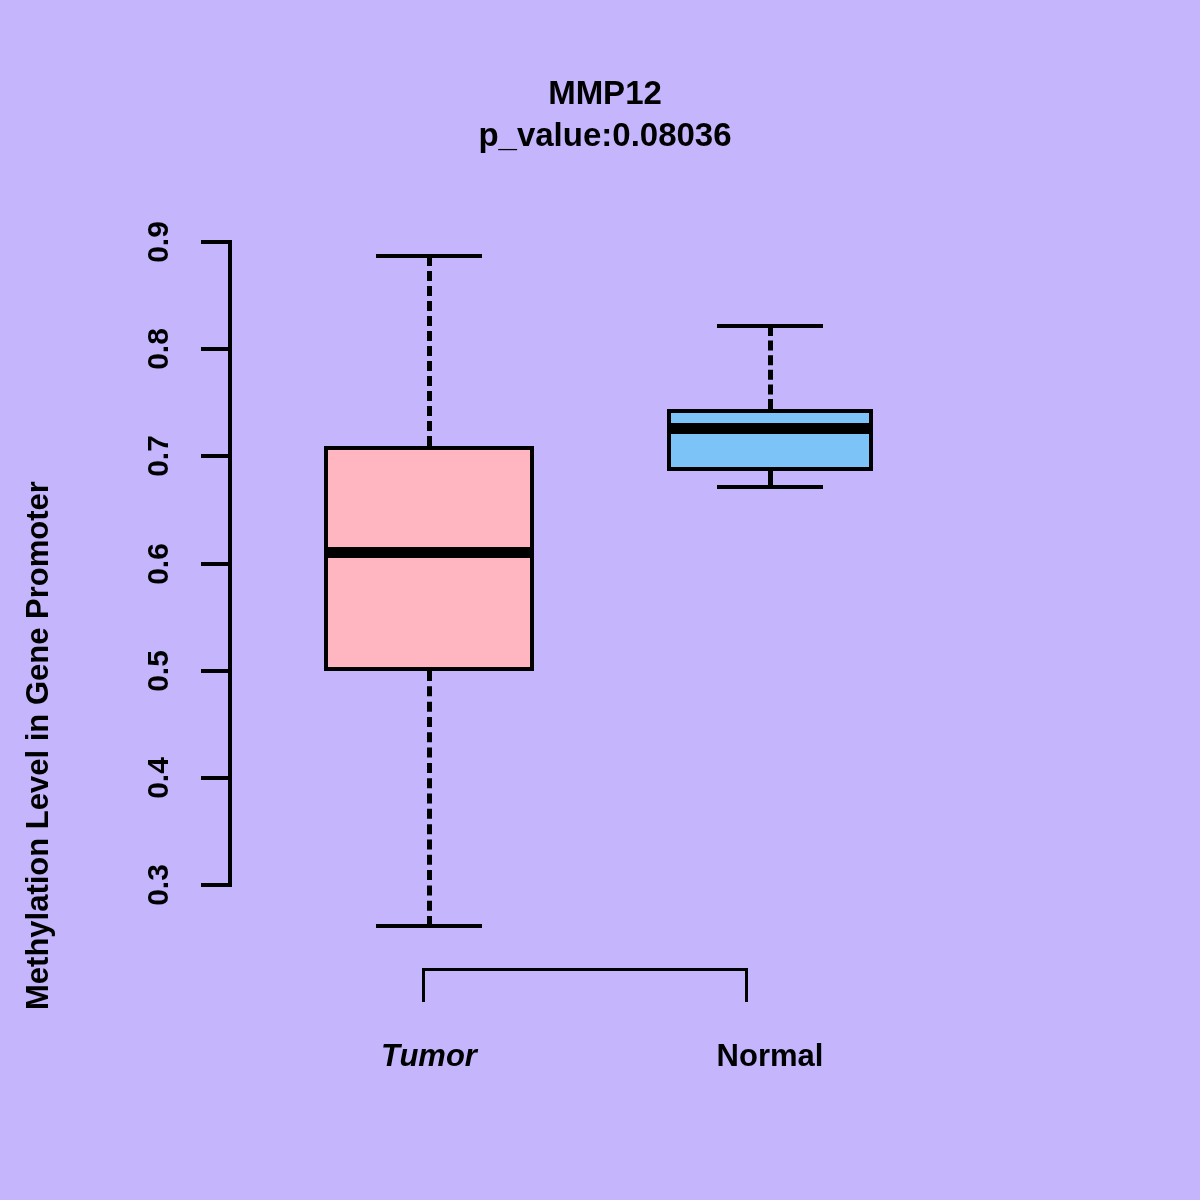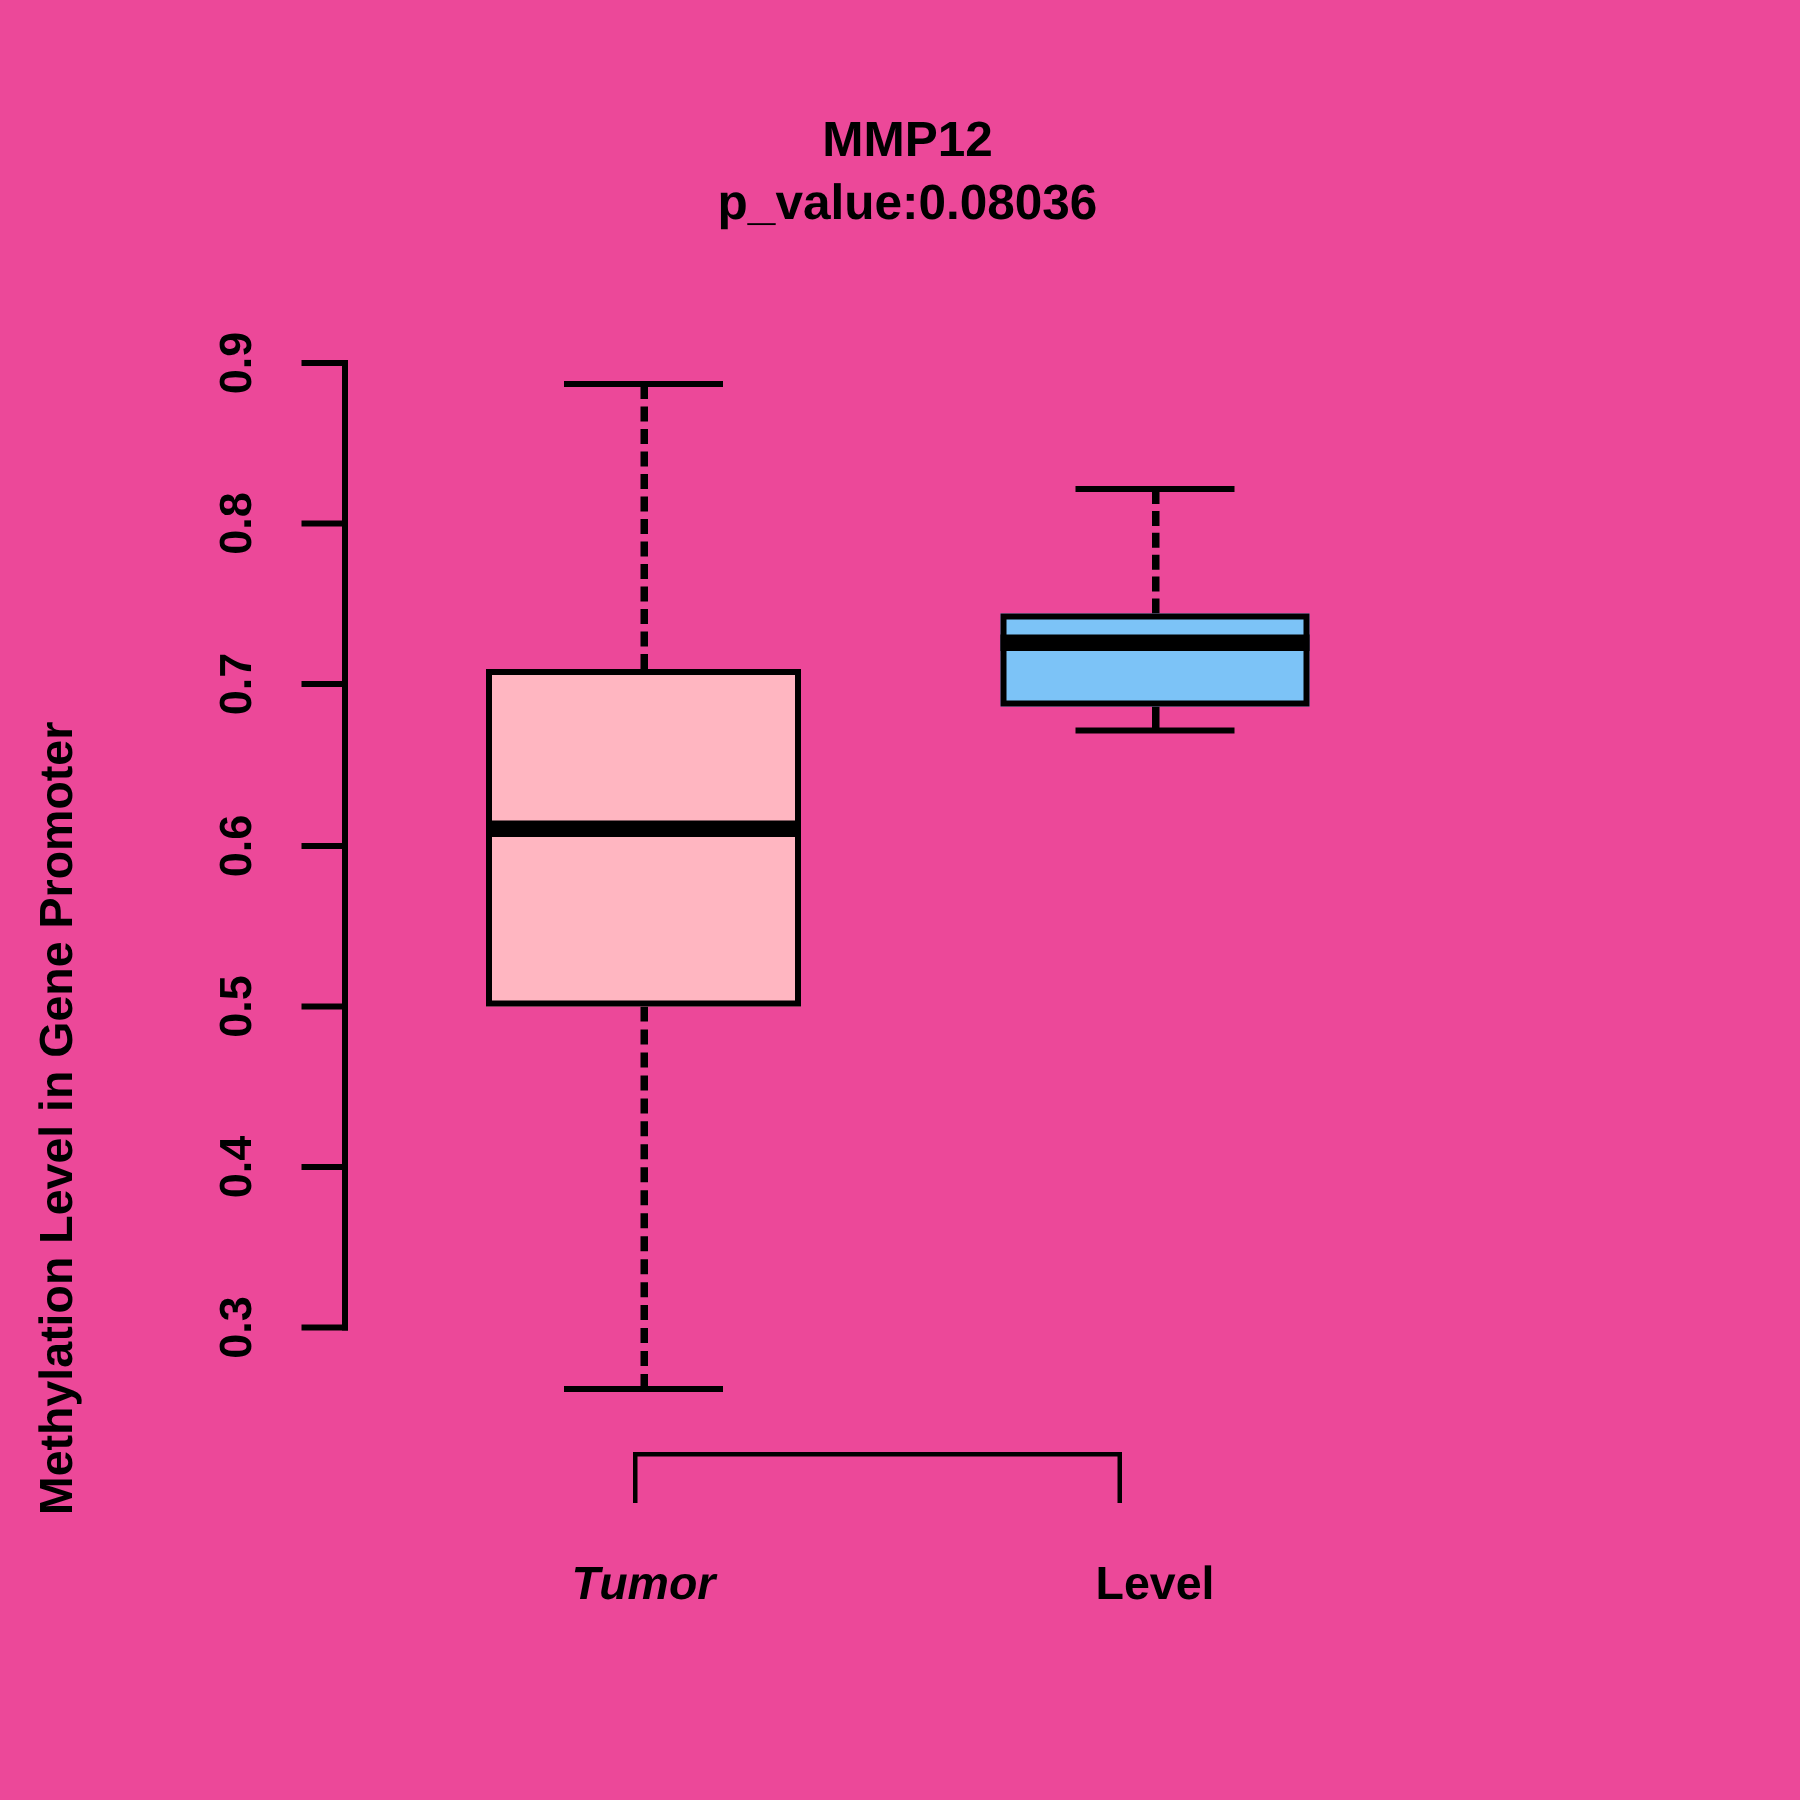--- a/index.html
+++ b/index.html
@@ -11,21 +11,21 @@
   body {
     width: 1200px;
     height: 1200px;
     font-family: "Liberation Sans", sans-serif;
     overflow: hidden;
   }
   #plot-root {
     position: relative;
     width: 1200px;
     height: 1200px;
-    background: #ec4899;
+    background: #c4b5fd;
   }
 
   
   .title-block {
     position: absolute;
     left: 0;
     top: 72px;
     width: 1200px;
     text-align: center;
   }
@@ -171,16 +171,16 @@
       <div class="whisker-line" style="left: 768px; top: 471.337px; height: 16.075px;"></div>
       <div class="whisker-cap" style="left: 717px; top: 323.59px; width: 106px;"></div>
       <div class="whisker-cap" style="left: 717px; top: 485.412px; width: 106px;"></div>
       <div class="box" style="left: 667px; top: 409.18px; width: 206px; height: 62.1567px; background: rgb(124, 195, 247); border-color: rgb(0, 0, 0);"></div>
       <div class="median" style="left: 667px; top: 422.97px; width: 206px; height: 11px; background: rgb(0, 0, 0);"></div>
     </div>
 
   <div id="xaxis-layer">
       <div class="xaxis-bracket" style="left: 422px; top: 968px; width: 326px; height: 34px;"></div>
       <div class="xtick-label" style="left: 309px; top: 1038px; width: 240px; font-style: italic;">Tumor</div>
-      <div class="xtick-label" style="left: 650px; top: 1038px; width: 240px;">Level</div>
+      <div class="xtick-label" style="left: 650px; top: 1038px; width: 240px;">Normal</div>
     </div>
 
 </div>
 
 </body></html>

